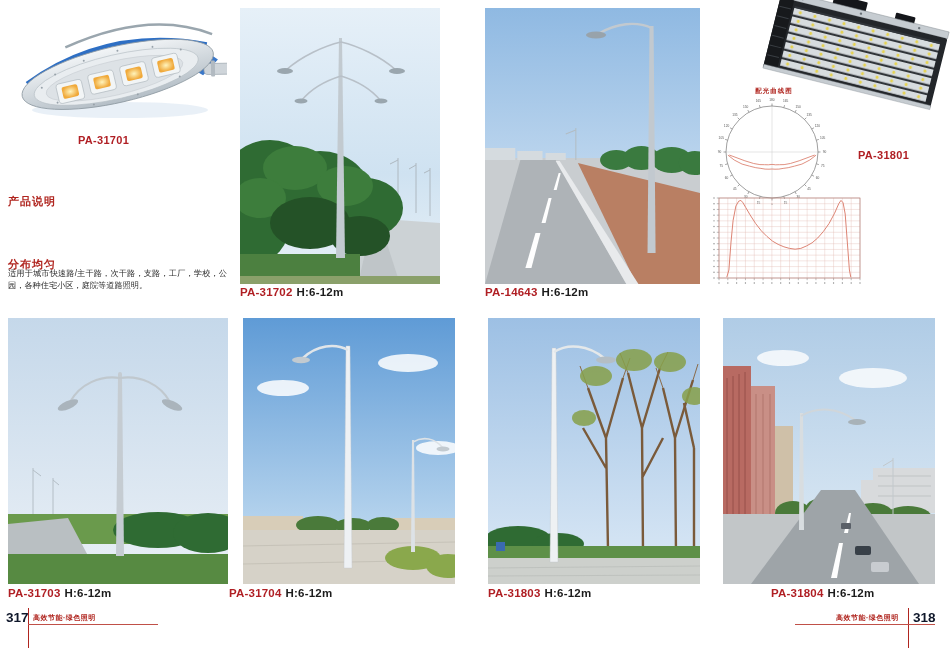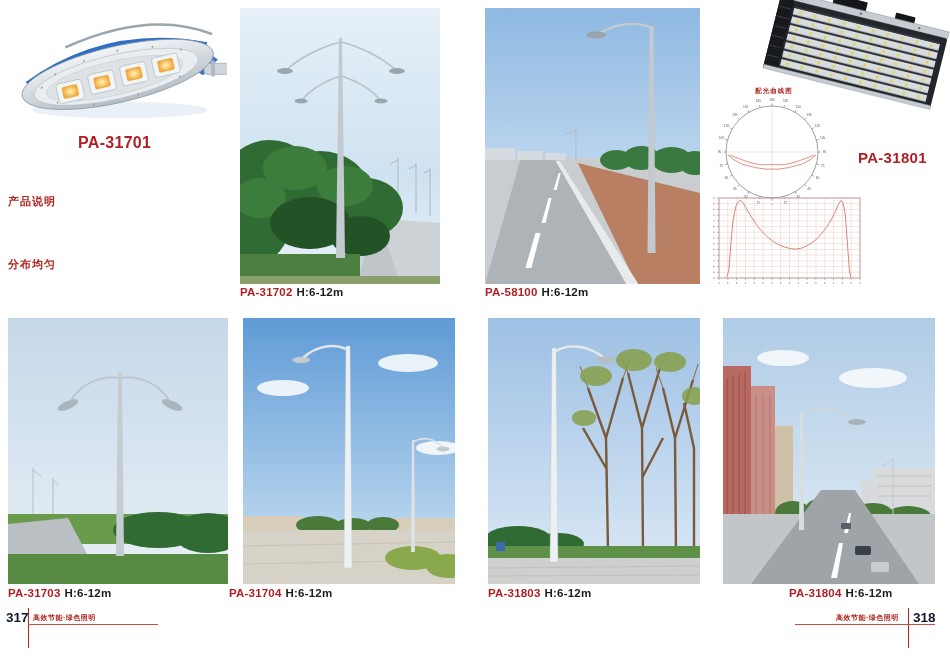--- a/index.html
+++ b/index.html
@@ -4,22 +4,22 @@
 <style>
   html,body{margin:0;padding:0;background:#fff;}
   .page{position:relative;width:950px;height:662px;background:#ffffff;
         font-family:"Liberation Sans","DejaVu Sans",sans-serif;overflow:hidden;}
   .abs{position:absolute;}
   .photo{position:absolute;overflow:hidden;background:#eef3f8;}
   .photo svg{display:block;width:100%;height:100%;}
   .prod-label{position:absolute;font-size:11.5px;font-weight:bold;white-space:nowrap;letter-spacing:.2px;}
   .model{color:#b01f24;}
   .hval{color:#1c1c1c;margin-left:4px;}
-  .big-model{position:absolute;color:#b01f24;font-weight:bold;font-size:16px;letter-spacing:.3px;}
-  .pa31801-model{font-size:15px;}
+  .big-model{position:absolute;color:#b01f24;font-weight:bold;font-size:11px;letter-spacing:.3px;}
+  .pa31801-model{font-size:11px;}
   .desc-title{position:absolute;color:#b0251f;font-size:11px;font-weight:bold;letter-spacing:1px;}
   .desc-body{position:absolute;font-size:8.2px;color:#2b2b2b;line-height:1.45;text-align:justify;width:219px;}
   .chart-box{position:absolute;}
   .chart-title{text-align:center;color:#b0251f;font-size:6.5px;font-weight:bold;letter-spacing:1px;margin-bottom:1px;}
   .footer-num{position:absolute;font-size:13.5px;font-weight:bold;color:#0f172a;}
   .footer-slogan{position:absolute;font-size:7px;font-weight:bold;color:#b0251f;letter-spacing:.5px;white-space:nowrap;}
   .vline{position:absolute;width:1px;background:#b0251f;}
   .hline{position:absolute;height:1px;background:#c05048;}
 </style>
 </head>
@@ -81,20 +81,21 @@
               <rect x="-8" y="-6" width="16" height="12" rx="2" fill="url(#ledGlow)"></rect>
             </g>
         </g>
       </g>
     </svg>
   </div>
   <div class="big-model" style="left:78px;top:134px;">PA-31701</div>
 
   <div class="desc-title" style="left:8px;top:194px;">产品说明</div>
   <div class="desc-title" style="left:8px;top:257px;">分布均匀</div>
+  <div class="desc-body" style="left:8px;top:268px;">适用于城市快速路/主干路，次干路，支路，工厂，学校，公园，各种住宅小区，庭院等道路照明。</div>
 
   <div class="photo" style="left:240px;top:8px;width:200px;height:276px;">
     <svg viewBox="0 0 200 276" preserveAspectRatio="none">
       <defs>
           <linearGradient id="skyA" x1="0" y1="0" x2="0" y2="1">
         <stop offset="0" stop-color="#e6f0f8"></stop>
             <stop offset=".6" stop-color="#cfe2f1"></stop>
             <stop offset="1" stop-color="#e9f1f7"></stop>
       </linearGradient>
         </defs>
@@ -177,21 +178,21 @@
       <polygon points="163,18 167,18 169,245 161,245" fill="#c2c9cf"></polygon>
       <path d="M165,20 C150,13 130,15 112,26" fill="none" stroke="#c2c9cf" stroke-width="2.4"></path>
       <ellipse cx="110" cy="27" rx="10" ry="3.5" fill="#98a3ab"></ellipse>
       <g stroke="#b2bcc3" stroke-width="1">
           <path d="M90,120 L90,152"></path>
           <path d="M90,122 L80,126"></path>
         </g>
     </svg>
   </div>
   <div class="prod-label" style="left:485px;top:286px;">
-    <span class="model">PA-58100</span><span class="hval">H:6-12m</span>
+    <span class="model">PA-14643</span><span class="hval">H:6-12m</span>
   </div>
 
   <div class="abs photo" style="left:762px;top:0px;width:188px;height:112px;background:#fff;">
     <svg viewBox="0 0 188 112">
       <defs>
         <pattern id="leddot" width="15" height="8.8" patternUnits="userSpaceOnUse" x="24" y="24">
           <rect width="15" height="6.6" fill="#d7dcdf"></rect>
           <circle cx="7" cy="3.3" r="1.5" fill="#e6d24e"></circle>
         </pattern>
       </defs>
@@ -558,21 +559,21 @@
       </g>
       <polygon points="77,95 80,95 81,212 76,212" fill="#d8dde0"></polygon>
       <path d="M78,98 C95,88 115,90 132,102" fill="none" stroke="#d0d6da" stroke-width="2"></path>
       <ellipse cx="134" cy="104" rx="9" ry="3" fill="#a8b2b8"></ellipse>
       <g stroke="#c2c8cc" stroke-width="1">
           <path d="M170,140 L170,196"></path>
           <path d="M170,142 L160,148"></path>
         </g>
     </svg>
   </div>
-  <div class="prod-label" style="left:741px;top:587px;padding-left:48px;">
+  <div class="prod-label" style="left:723px;top:587px;padding-left:48px;">
     <span class="model">PA-31804</span><span class="hval">H:6-12m</span>
   </div>
 
   <div class="footer-num" style="left:6px;top:610px;">317</div>
   <div class="vline" style="left:28px;top:608px;height:40px;"></div>
   <div class="footer-slogan" style="left:33px;top:613px;">高效节能·绿色照明</div>
   <div class="hline" style="left:28px;top:624px;width:130px;"></div>
 
   <div class="footer-slogan" style="left:836px;top:613px;">高效节能·绿色照明</div>
   <div class="vline" style="left:908px;top:608px;height:40px;"></div>

